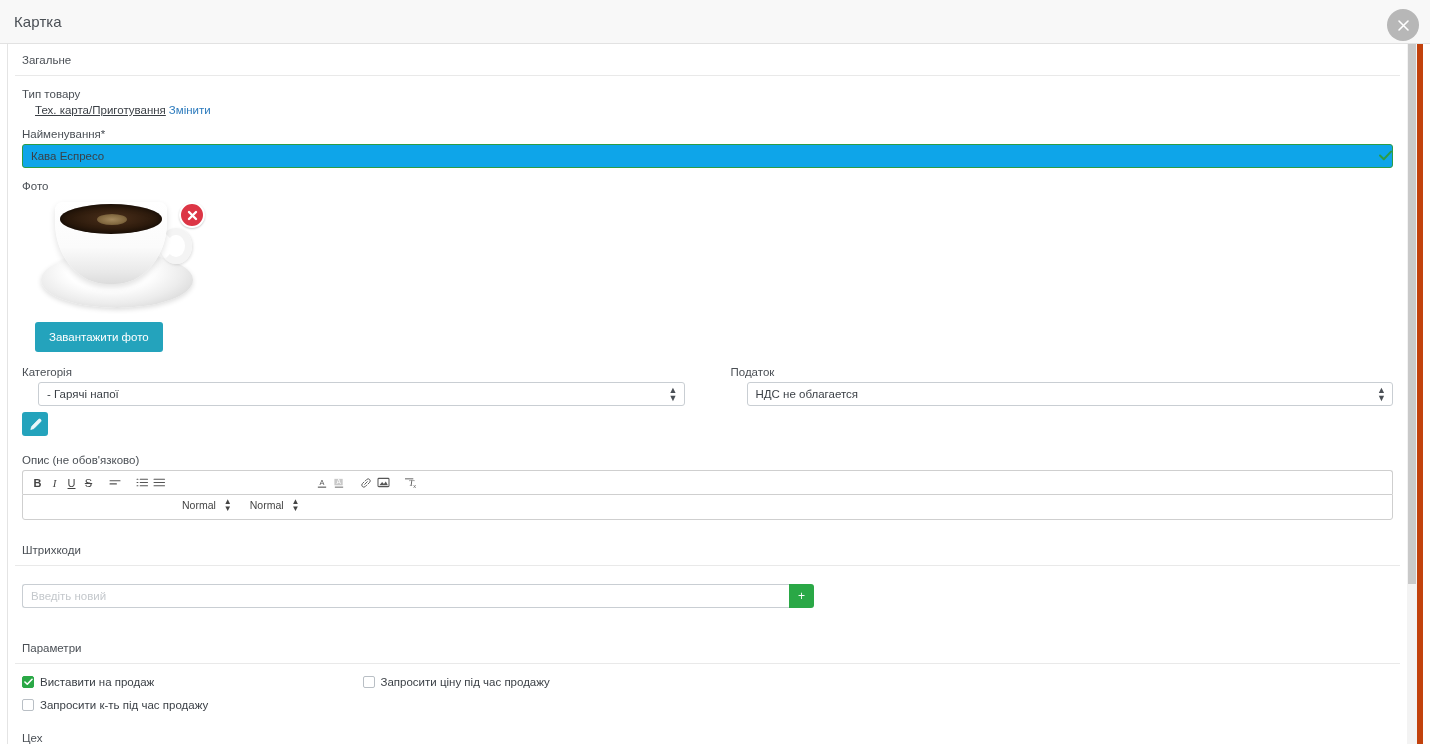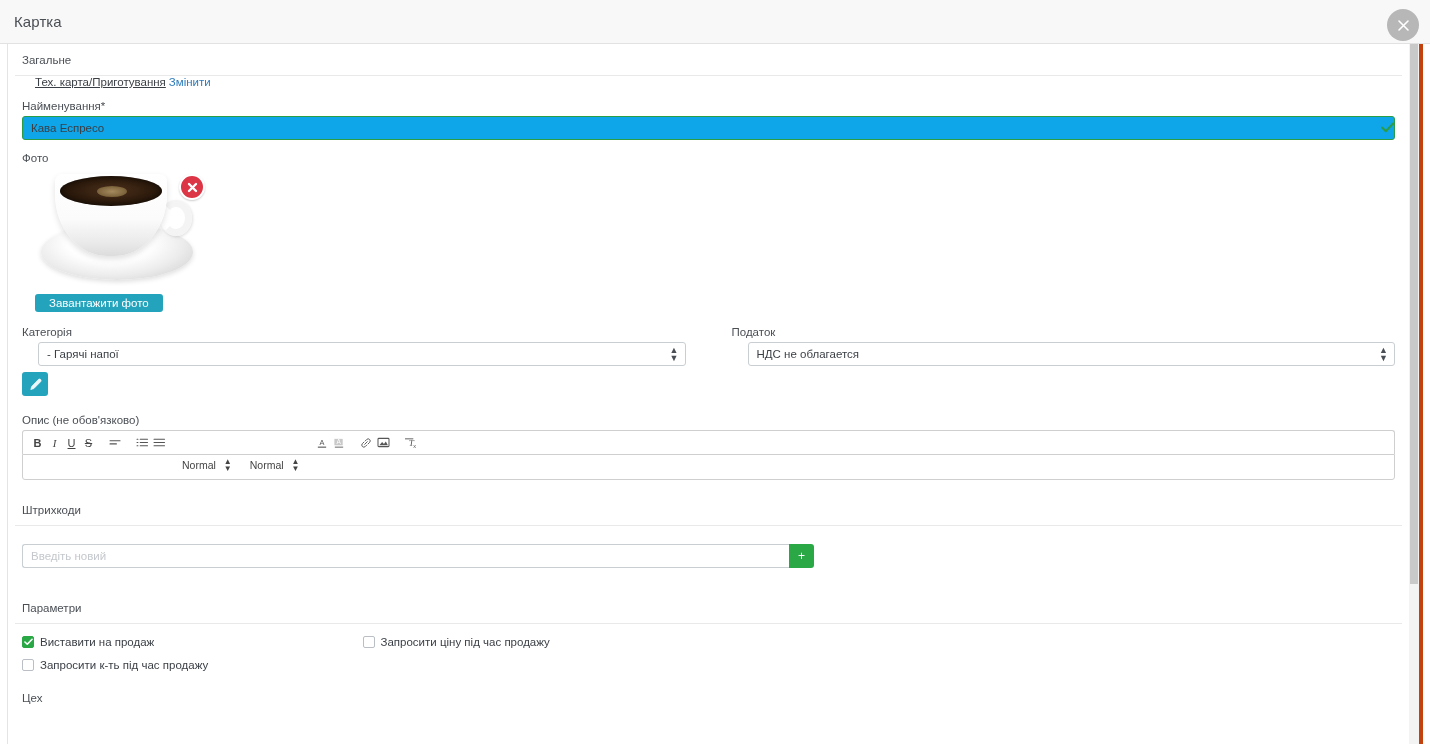--- a/index.html
+++ b/index.html
@@ -39,21 +39,21 @@
     padding: 0;
   }
   .close-btn svg { display: block; }
 
   
   .modal-body {
     position: relative;
     height: 700px;
     background: #fff;
     border-left: 1px solid #e4e4e4;
-    border-right: 4px solid #c2410c;
+    border-right: 6px solid #c2410c;
     margin: 0 7px;
     overflow: hidden;
   }
   .scroll-inner {
     position: absolute;
     inset: 0 10px 0 0;
     padding: 0 7px;
   }
 
   
@@ -184,21 +184,21 @@
     box-shadow: 0 1px 2px rgba(0,0,0,.2);
     padding: 0;
   }
 
   .btn-upload {
     margin: 8px 0 0 20px;
     background: #24a3bc;
     color: #fff;
     border: none;
     border-radius: 3px;
-    height: 18px;
+    height: 30px;
     padding: 0 14px;
     font-size: 11.5px;
     cursor: pointer;
     font-family: inherit;
   }
 
   
   .row2 { display: flex; gap: 32px; margin-top: 2px; }
   .col { flex: 1 1 0; min-width: 0; padding: 0 7px; }
 
@@ -337,20 +337,21 @@
 </div>
 
 <div class="modal-body">
   <div class="scroll-inner">
 
     
     <div class="section-title">Загальне</div>
     <div class="divider"></div>
 
     
+    <div class="field-label">Тип товару</div>
     <div class="sub-value">
       <span class="typename">Тех. карта/Приготування</span><span class="changelink">Змінити</span>
     </div>
 
     
     <div class="field-label">Найменування*</div>
     <div class="input-valid" style="padding:0 7px;">
       <input class="text-input" type="text" value="Кава Еспресо" style="">
       <span class="valid-check">
         <svg width="13" height="11" viewBox="0 0 13 11">

